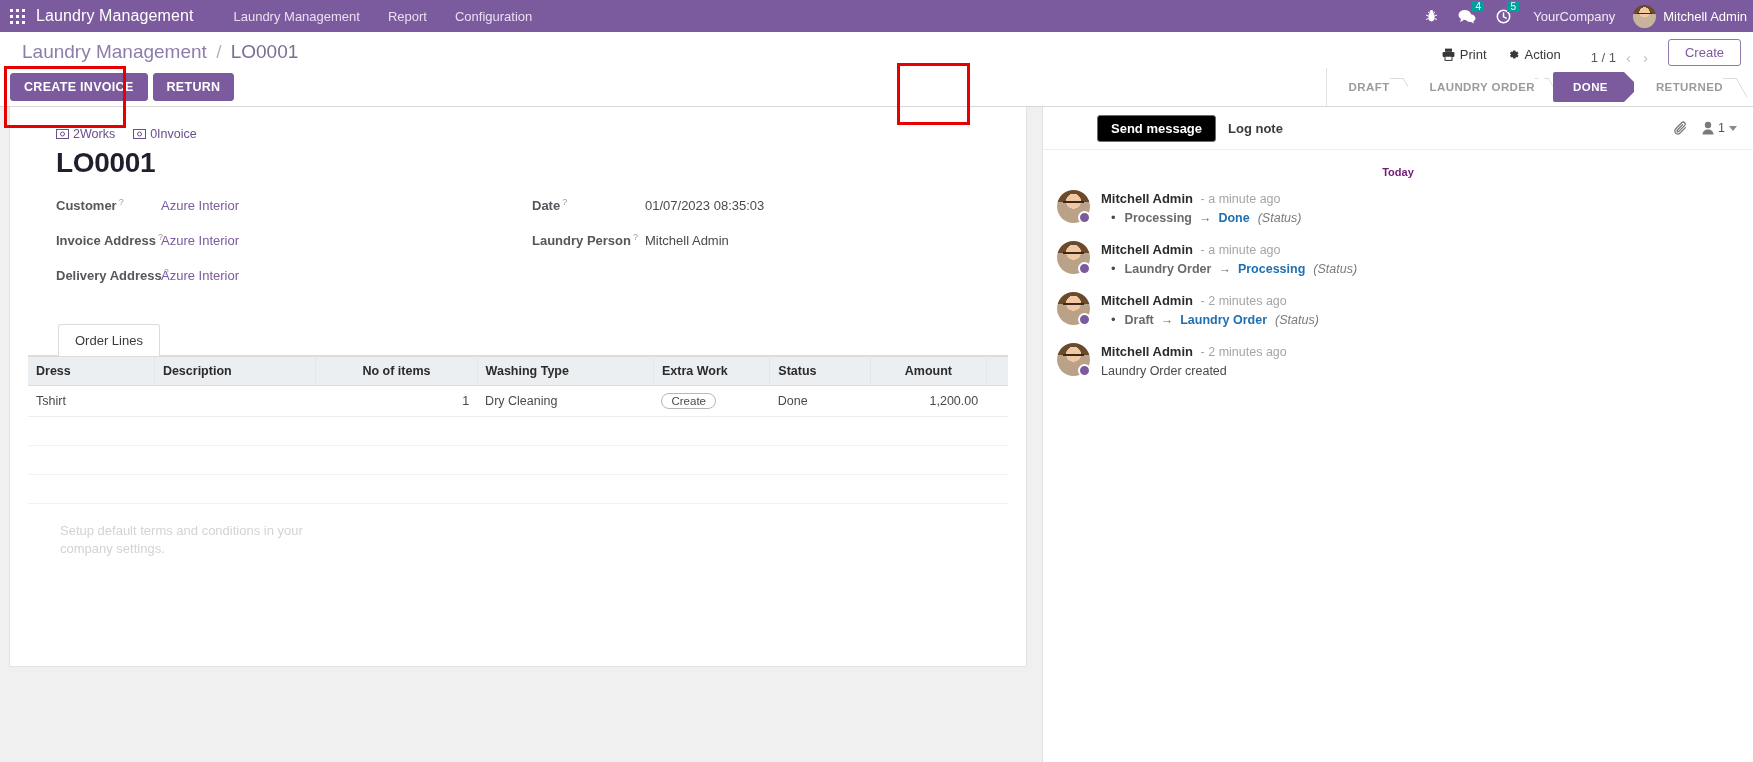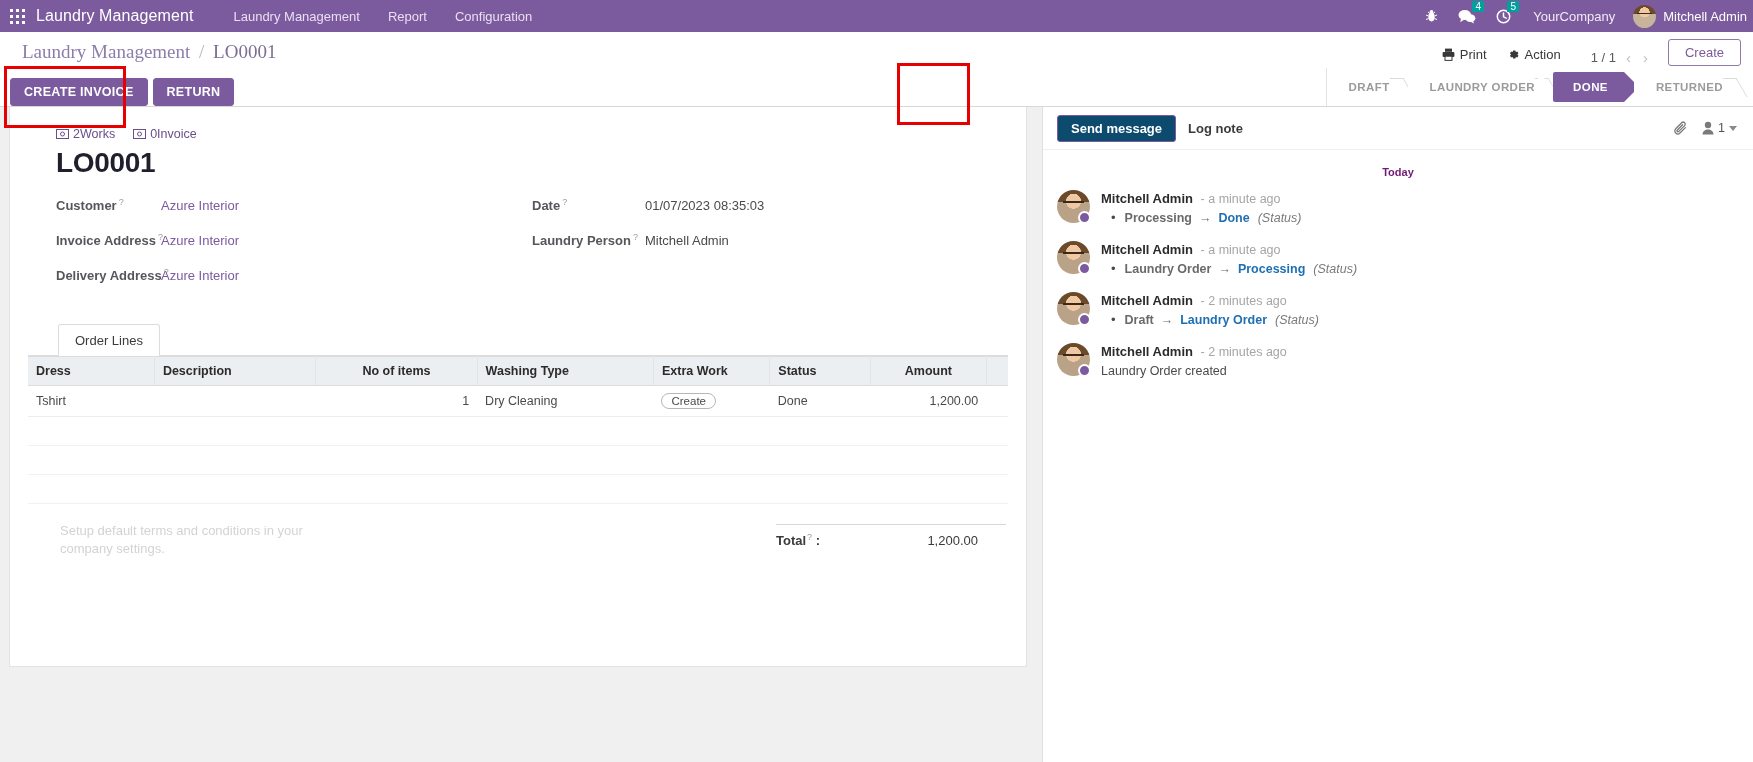--- a/index.html
+++ b/index.html
@@ -113,21 +113,20 @@
   .cp-row1 {
     display: flex;
     align-items: center;
     padding: 8px 12px 4px 22px;
     height: 36px;
   }
   .breadcrumb {
     font-size: 19px;
     font-weight: 400;
     white-space: nowrap;
-    font-family: Liberation Serif, serif;
   }
   .breadcrumb .bc-link { color: #8c7dab; cursor: pointer; }
   .breadcrumb .bc-sep { color: #b5b5b5; margin: 0 4px; }
   .breadcrumb .bc-current { color: #7b6e93; }
 
   .cp-right {
     margin-left: auto;
     display: flex;
     align-items: flex-end;
     gap: 0px;
@@ -168,21 +167,21 @@
     font-family: inherit;
     font-size: 13px;
     padding: 5px 16px;
     border-radius: 3px;
     cursor: pointer;
     white-space: nowrap;
   }
 
   .cp-row2 {
     display: flex;
-    align-items: flex-end;
+    align-items: center;
     padding: 0 12px 0 10px;
     height: 38px;
     position: relative;
   }
   .btn-primary-action {
     background: #7c5a9e;
     border: 1px solid #7c5a9e;
     color: #fff;
     font-family: inherit;
     font-size: 12.5px;
@@ -440,30 +439,31 @@
     overflow: hidden;
   }
   .chatter-topbar {
     display: flex;
     align-items: center;
     padding: 9px 12px 9px 14px;
     height: 43px;
     border-bottom: 1px solid #efefef;
   }
   .btn-send {
-    background: #0c4a6e;
+    background: #000000;
     border: 1px solid #7c5a9e;
     color: #fff;
     font-family: inherit;
     font-size: 13px;
     font-weight: bold;
     padding: 5px 13px;
     border-radius: 3px;
     cursor: pointer;
     white-space: nowrap;
+    margin-left: 40px;
   }
   .btn-lognote {
     background: none; border: none;
     font-family: inherit;
     font-size: 13px;
     font-weight: bold;
     color: #3b3b3b;
     padding: 5px 12px;
     cursor: pointer;
     white-space: nowrap;
@@ -779,28 +779,20 @@
                 <td colspan="8"></td>
               </tr>
             <tr class="empty-row">
                 <td colspan="8"></td>
               </tr>
           </tbody>
         </table>
 
         <div class="footer-area">
           <div class="terms-note">Setup default terms and conditions in your company settings.</div>
-          <div class="totals">
-            <div class="total-row">
-              <span class="total-label">
-                <span>Total</span><span class="help-q">?</span> :
-              </span>
-              <span class="total-val">1,200.00</span>
-            </div>
-          </div>
         </div>
       </div>
 
     </div>
   </div>
 
   <div class="chatter">
     <div class="chatter-topbar">
       <button class="btn-send">Send message</button>
       <button class="btn-lognote">Log note</button>

